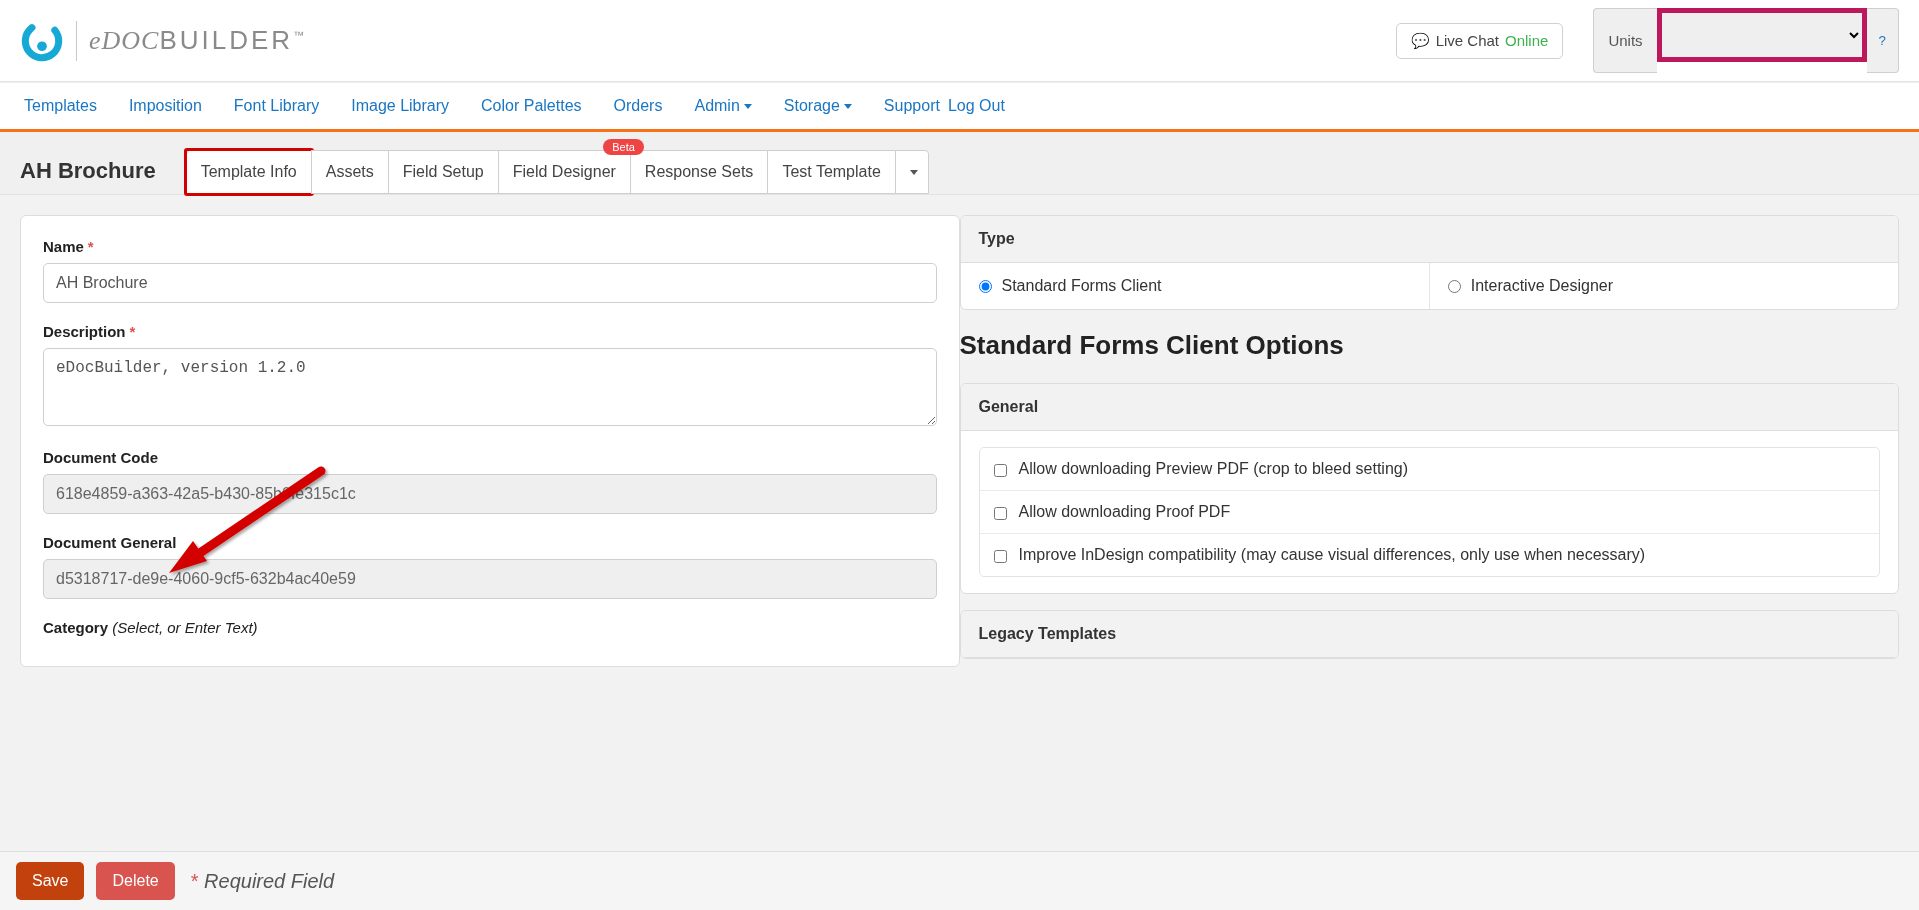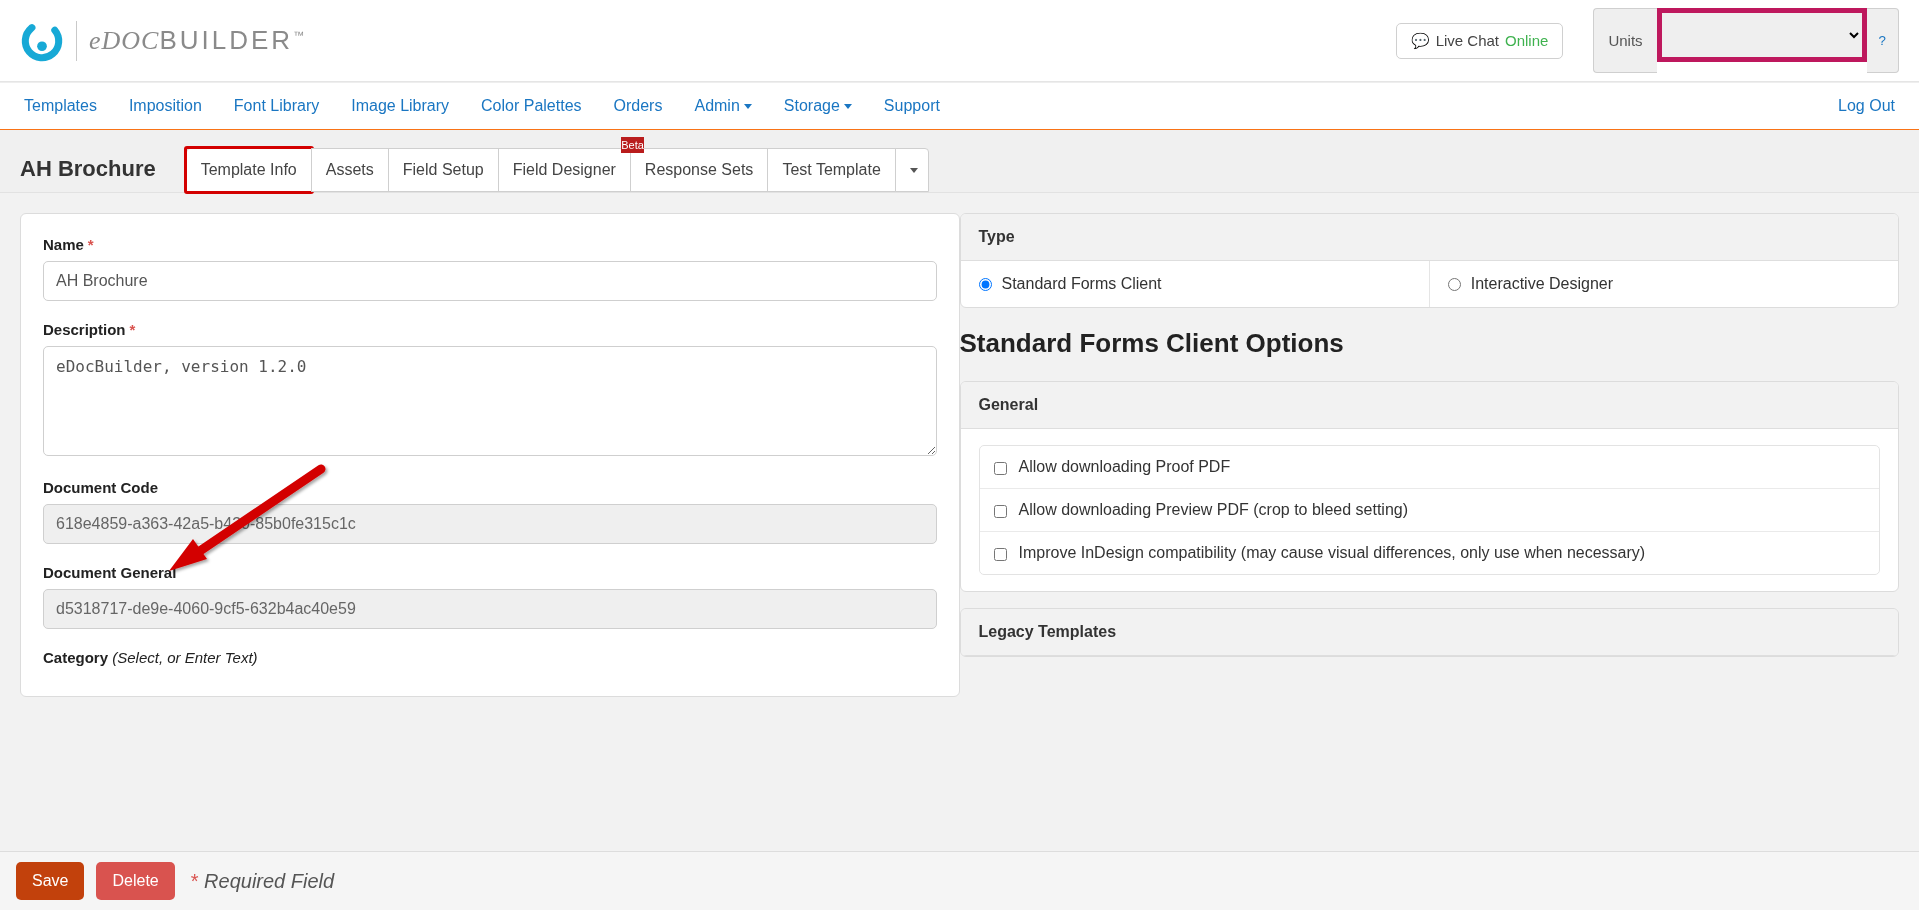--- a/index.html
+++ b/index.html
@@ -18,53 +18,53 @@
 
   .top-right { display:flex; align-items:center; gap:30px; }
   .live-chat { display:inline-flex; align-items:center; gap:6px; border:1px solid #d0d0d0; border-radius:5px; padding:8px 14px; background:#fff; color:#444; font-size:15px; }
   .live-chat .online { color:#3fb24f; }
   .units-wrap { display:flex; align-items:stretch; }
   .units-label { background:#efefef; border:1px solid #cfcfcf; border-right:none; padding:23px 14px; border-radius:4px 0 0 4px; color:#555; }
   .units-select { border:5px solid #be185d; padding:22px 10px; min-width:210px; border-radius:0; height:36px; font-size:15px; }
   .help-btn { border:1px solid #cfcfcf; border-left:none; background:#efefef; color:#1a76c2; padding:7px 12px; border-radius:0 4px 4px 0; }
 
   
-  .main-nav { background:#fff; border-top:1px solid #eee; border-bottom:1px solid #f97316; padding: 0 20px; display:flex; justify-content:space-between; }
+  .main-nav { background:#fff; border-top:1px solid #eee; border-bottom:3px solid #f97316; padding: 0 20px; display:flex; justify-content:flex-start; }
   .main-nav ul { list-style:none; display:flex; gap:24px; }
   .main-nav a { display:inline-block; padding:14px 4px; color:#1a76c2; text-decoration:none; font-size:16px; }
   .caret-icon { display:inline-block; margin-left:4px; border-top:5px solid #1a76c2; border-left:4px solid transparent; border-right:4px solid transparent; vertical-align:middle; }
   .log-out a { color:#1a76c2; }
 
   
   .sub-bar { background:#f0f0f0; border-bottom:1px solid #e2e2e2; padding:18px 20px 0 20px; }
   .sub-bar-inner { display:flex; align-items:flex-start; gap:30px; }
   .tmpl-name { font-size:22px; font-weight:700; color:#333; padding-top:8px; }
 
   .tabs { display:flex; position:relative; }
   .tab { border:1px solid #cfcfcf; background:#fff; color:#444; padding:12px 14px; font-size:16px; margin-left:-1px; cursor:pointer; position:relative; }
   .tab.first { margin-left:0; border-top-left-radius:4px; }
   .tab.last-drop { border-top-right-radius:4px; padding:12px 10px; }
   .tab.highlighted { }
   .tab-highlight-box { position:absolute; border:3px solid #d30000; border-radius:3px; pointer-events:none; top:-3px; left:-3px; right:-3px; bottom:-3px; }
   .tab .caret-icon { border-top-color:#555; }
-  .beta-badge { position:absolute; top:-12px; right:-14px; background:#b91c1c; color:#fff; font-size:11px; padding:2px 0; border-radius:0; z-index:5; }
+  .beta-badge { position:absolute; top:-12px; right:-14px; background:#ef4444; color:#fff; font-size:11px; padding:2px 9px; border-radius:8px; z-index:5; }
 
   
   .content { padding:20px; display:flex; align-items:flex-start; }
   .card { background:#fff; border:1px solid #dcdcdc; border-radius:6px; padding:22px; }
   .left-col { flex:1 1 50%; min-width:0; position:relative; }
   .right-col { flex:1 1 50%; min-width:0; display:flex; flex-direction:column; gap:16px; }
 
   label.field-label { display:block; font-weight:700; font-size:15px; margin-bottom:8px; color:#222; }
   .req { color:#d9534f; margin-left:4px; }
   input.text-input, textarea.text-area {
     width:100%; border:1px solid #cfcfcf; border-radius:5px; padding:10px 12px; font-size:16px; color:#555;
     background:#fff;
   }
-  textarea.text-area { height:110px; resize:vertical; }
+  textarea.text-area { height:78px; resize:vertical;font-family:Liberation Mono, monospace; }
   input.readonly { background:#efefef; color:#666; }
   .field-block { margin-bottom:20px; }
   .hint-ital { font-style:italic; font-weight:400; }
 
   .panel { border:1px solid #dcdcdc; border-radius:6px; background:#fff; overflow:hidden; }
   .panel-head { background:#f2f2f2; border-bottom:1px solid #dedede; padding:14px 18px; font-weight:700; color:#333; font-size:16px; }
   .panel-body { padding:16px 18px; }
 
   .type-options { display:flex; }
   .type-opt { flex:1; padding:14px 18px; display:flex; align-items:center; gap:10px; border-right:1px solid #e5e5e5; }
@@ -220,25 +220,25 @@
     </div>
 
     <div class="section-title">Standard Forms Client Options</div>
 
     <div class="panel">
       <div class="panel-head">General</div>
       <div class="panel-body">
         <div class="chk-list">
           <label class="chk-row">
             <input type="checkbox" style="">
-            <span>Allow downloading Proof PDF</span>
+            <span>Allow downloading Preview PDF (crop to bleed setting)</span>
           </label>
           <label class="chk-row">
             <input type="checkbox" style="">
-            <span>Allow downloading Preview PDF (crop to bleed setting)</span>
+            <span>Allow downloading Proof PDF</span>
           </label>
           <label class="chk-row">
             <input type="checkbox" style="">
             <span>Improve InDesign compatibility (may cause visual differences, only use when necessary)</span>
           </label>
         </div>
       </div>
     </div>
 
     <div class="panel">

